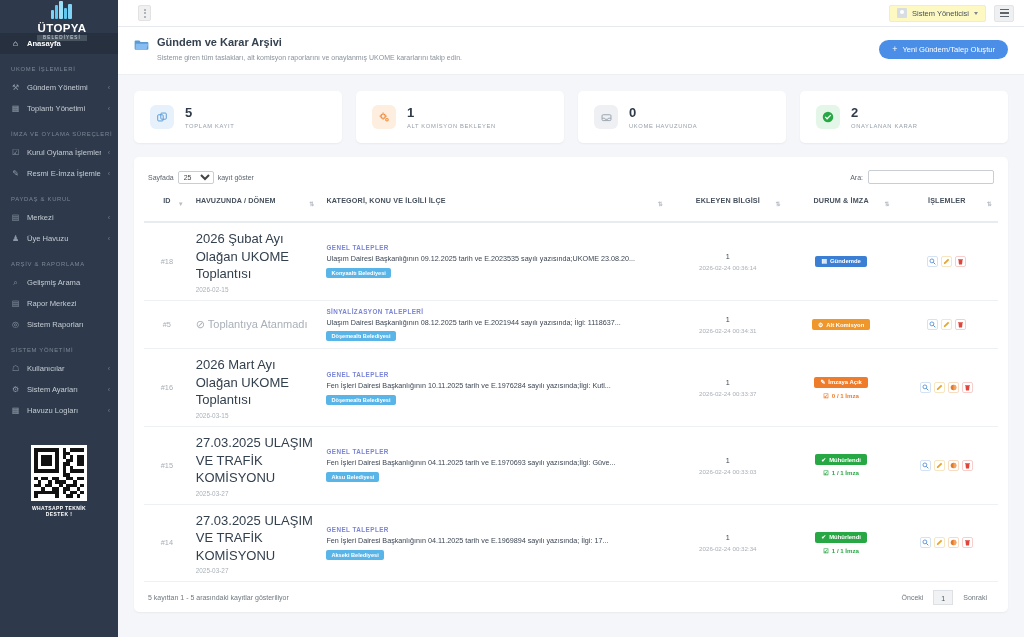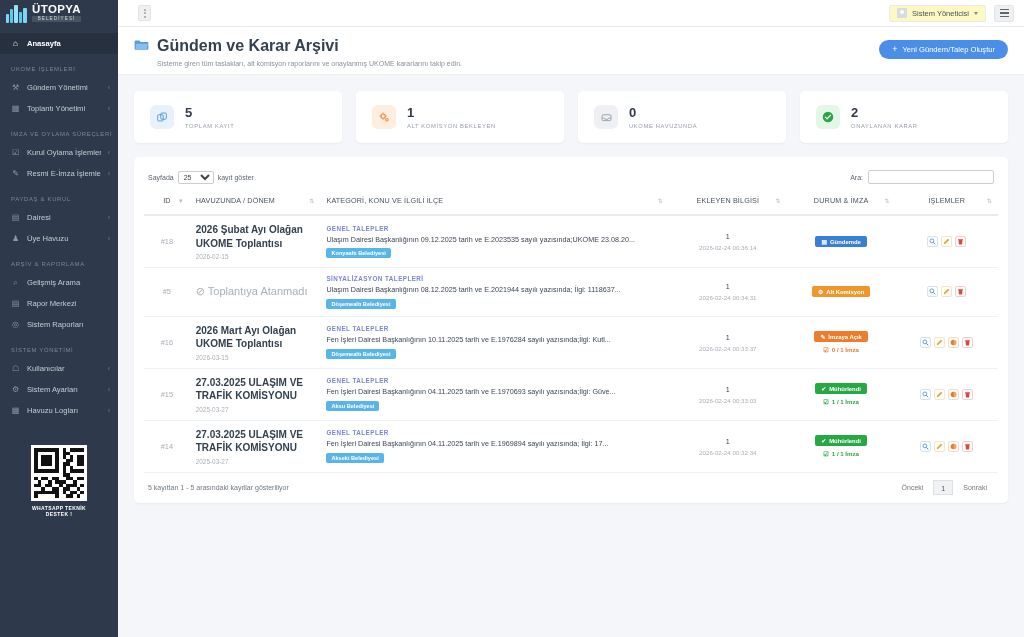--- a/index.html
+++ b/index.html
@@ -12,21 +12,21 @@
   .app { position: relative; width: 1024px; height: 637px; }
 
   
   .topbar {
     position: absolute; top: 0; left: 0; width: 1024px; height: 27px;
     background: #ffffff; border-bottom: 1px solid #e6eaee;
     display: flex; align-items: center; z-index: 20;
   }
   .brand {
     width: 118px; height: 27px; background: #2e3a4b;
-    display: flex; align-items: center; padding-left: 6px; gap: 4px;
+    display: flex; align-items: center; padding-left: 6px; gap: 4px; flex-direction: column;
   }
   .brand-mark { width: 22px; height: 19px; position: relative; flex: none; }
   .brand-mark i {
     position: absolute; bottom: 0; background: #7fd4f5; border-radius: 1px;
   }
   .brand-mark i:nth-child(1) { left: 0;  width: 3px; height: 9px; }
   .brand-mark i:nth-child(2) { left: 4px; width: 3px; height: 14px; background:#5ec8f0; }
   .brand-mark i:nth-child(3) { left: 8px; width: 4px; height: 18px; background:#9ae0f8; }
   .brand-mark i:nth-child(4) { left: 13px; width: 3px; height: 11px; background:#5ec8f0; }
   .brand-mark i:nth-child(5) { left: 17px; width: 4px; height: 15px; background:#7fd4f5; }
@@ -127,21 +127,21 @@
     position: absolute; top: 27px; left: 118px; width: 906px; height: 610px;
     background: #f4f6f9; overflow: hidden;
   }
   .page-head {
     background: #ffffff; height: 48px; padding: 9px 16px 0 16px;
     display: flex; align-items: flex-start; border-bottom: 1px solid #edf0f3;
   }
   .page-head .folder {
     width: 15px; height: 12px; margin: 3px 8px 0 0; flex: none; position: relative;
   }
-  .page-title { font-size: 16px; font-weight: bold; color: #34414f; line-height: 1.2; }
+  .page-title { font-size: 11px; font-weight: bold; color: #34414f; line-height: 1.2; }
   .page-sub { font-size: 7px; color: #8a929b; margin-top: 5px; }
   .new-btn {
     margin-left: auto; margin-top: 4px; background: #4a8ee8; color: #fff;
     font-size: 7.6px; border-radius: 12px; height: 19px; padding: 0 13px;
     display: flex; align-items: center; gap: 5px; cursor: pointer; border: 0;
     font-family: "Liberation Sans", sans-serif; white-space: nowrap;
   }
   .new-btn .plus { font-size: 9px; line-height: 1; }
 
   .content { padding: 16px 16px 0 16px; }
@@ -179,42 +179,42 @@
   }
   .search-box { margin-left: auto; display: flex; align-items: center; gap: 5px; }
   .search-box input {
     width: 126px; height: 14px; border: 1px solid #c9ced4; border-radius: 2px;
     font-size: 7px; padding: 0 4px; outline: none;
     font-family: "Liberation Sans", sans-serif;
   }
 
   table { width: 100%; border-collapse: collapse; table-layout: fixed; }
   thead th {
-    font-size: 7.2px; color: #46515d; font-weight: normal; text-align: left;
-    padding: 9px 6px 9px 6px; border-bottom: 2px solid #e9ecef;
+    font-size: 7.2px; color: #46515d; font-weight: bold; text-align: left;
+    padding: 9px 6px 16px 6px; border-bottom: 2px solid #e9ecef;
     letter-spacing: .15px; position: relative; cursor: pointer;
   }
   thead th .sortic {
     position: absolute; right: 6px; top: 50%; transform: translateY(-50%);
     color: #b7bec6; font-size: 6px; line-height: 1;
   }
   thead th.c-id { width: 42px; text-align: center; }
   thead th.c-meet { width: 120px; }
   thead th.c-cat { width: 320px; }
   thead th.c-add { width: 108px; text-align: center; }
   thead th.c-dur { width: 100px; text-align: center; }
   thead th.c-act { width: 94px; text-align: center; }
 
   tbody td {
     padding: 7px 6px; border-bottom: 1px solid #eef1f4; vertical-align: middle;
     font-size: 7.2px; color: #3d4753;
   }
   tbody tr:last-child td { border-bottom: 1px solid #eef1f4; }
   .td-id { text-align: center; color: #a7aeb6; font-size: 7.4px; }
-  .meet-title { font-size: 10px; font-weight: bold; color: #33404e; line-height: 1.35; }
+  .meet-title { font-size: 13px; font-weight: normal; color: #33404e; line-height: 1.35; }
   .meet-date { font-size: 6.4px; color: #a9b0b8; margin-top: 3px; }
   .meet-none { font-size: 11px; color: #a9b0b8; }
   .cat-kind {
     font-size: 6.3px; color: #7a84d6; letter-spacing: .45px; font-weight: bold;
     text-transform: uppercase;
   }
   .cat-desc { font-size: 7.2px; color: #3c4653; margin-top: 3px; line-height: 1.35; }
   .pill {
     display: inline-block; margin-top: 4px; background: #59b4e8; color: #fff;
     font-size: 5.6px; border-radius: 2px; padding: 2px 5px; font-weight: bold;
@@ -320,21 +320,21 @@
           <span class="chev">‹</span>
         </div>
         <div class="nav-item">
           <span class="ico">✎</span>
           <span class="label">Resmi E-İmza İşlemleri</span>
           <span class="chev">‹</span>
         </div>
         <div class="nav-group">PAYDAŞ &amp; KURUL</div>
         <div class="nav-item">
           <span class="ico">▤</span>
-          <span class="label">Dairesi</span>
+          <span class="label">Merkezi</span>
           <span class="chev">‹</span>
         </div>
         <div class="nav-item">
           <span class="ico">♟</span>
           <span class="label">Üye Havuzu</span>
           <span class="chev">‹</span>
         </div>
         <div class="nav-group">ARŞİV &amp; RAPORLAMA</div>
         <div class="nav-item">
           <span class="ico">⌕</span>

